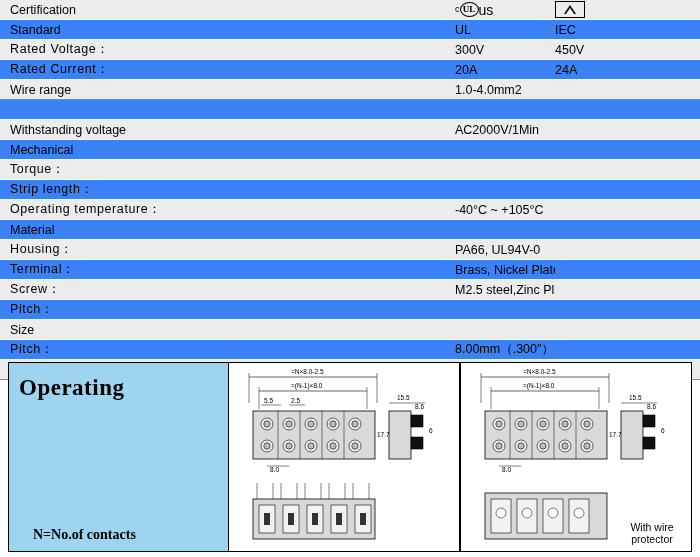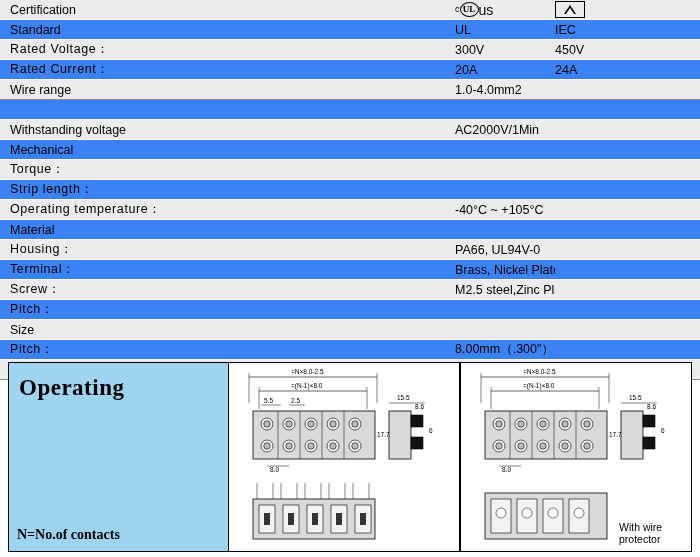--- a/index.html
+++ b/index.html
@@ -138,21 +138,21 @@
     letter-spacing: 0.5px;
   }
   .dims-sub {
     font-family: "Liberation Serif", serif;
     font-weight: bold;
     font-size: 15px;
     margin: 8px 0 0 8px;
   }
   .dims-note {
     position: absolute;
-    left: 8px;
+    left: 24px;
     bottom: 8px;
     font-family: "Liberation Serif", serif;
     font-weight: bold;
     font-size: 14px;
   }
   .draw-panel {
     flex: 1;
     border: 1px solid #000;
     border-left: none;
     box-sizing: border-box;
@@ -161,21 +161,21 @@
   }
   .draw-panel.second {
     border-left: 1px solid #000;
   }
   .wire-note {
     position: absolute;
     right: 6px;
     bottom: 6px;
     font-size: 10.5px;
     line-height: 12px;
-    text-align: left;
+    text-align: center;
     width: 66px;
   }
   svg { display: block; }
   .dimtxt {
     font-family: "Liberation Sans", sans-serif;
     font-size: 6.5px;
     fill: #000;
   }
 </style>
 </head>

